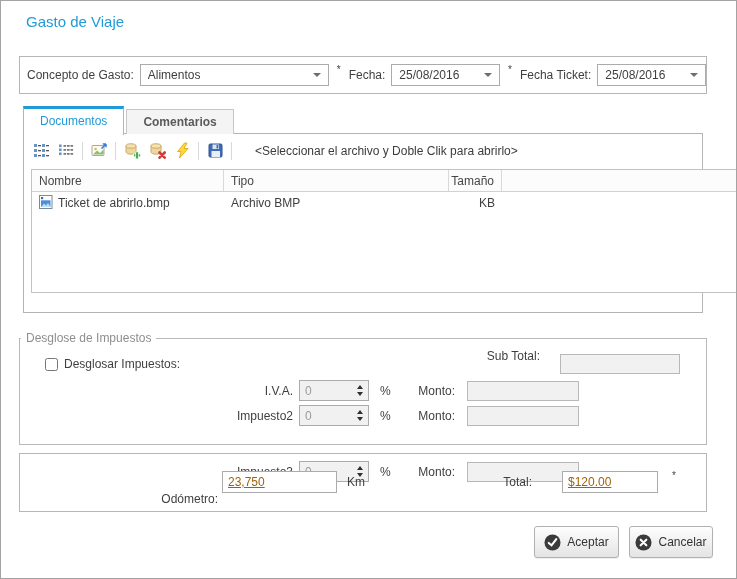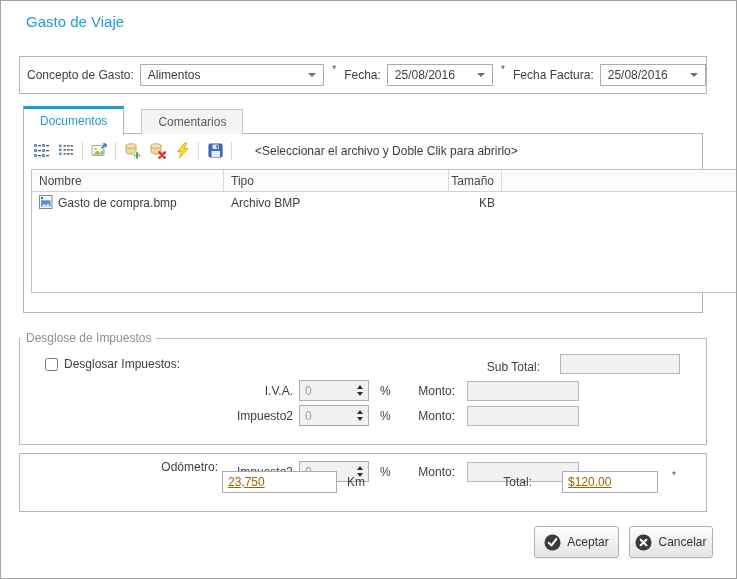--- a/index.html
+++ b/index.html
@@ -33,21 +33,21 @@
   .tab {
     padding:0 16px; display:flex; align-items:center; cursor:default; white-space:nowrap;
   }
   .tab.active {
     height:29px; background:#fff; color:#209BD8;
     border-top:3px solid #209BD8; border-left:1px solid #B4B4B4; border-right:1px solid #B4B4B4;
     margin-bottom:-1px; padding-bottom:2px;
   }
   .tab.inactive {
     height:25px; background:#F4F4F4; color:#5A5A5A;
-    border:1px solid #C6C6C6; border-bottom:none; margin-left:17px;
+    border:1px solid #C6C6C6; border-bottom:none; margin-left:2px;font-weight:bold;
   }
 
   
   .panel {
     position:absolute; left:22px; top:132px; width:680px; height:180px;
     border:1px solid #B4B4B4; background:#fff;
   }
   .toolbar { display:flex; align-items:center; height:33px; padding:0 8px; gap:7px; }
   .tb-icon { width:18px; height:18px; display:flex; align-items:center; justify-content:center; }
   .tb-sep { width:1px; height:18px; background:#D8D8D8; }
@@ -68,21 +68,21 @@
 
   
   fieldset.tax-group {
     position:absolute; left:18px; top:330px; width:688px; height:114px;
     border:1px solid #B9B9B9;
   }
   fieldset.tax-group legend { margin-left:1px; padding:0 5px; color:#8E8E8E; }
   .tax-inner { position:relative; width:100%; height:100%; }
   .chk-row { position:absolute; left:25px; top:12px; display:flex; align-items:center; gap:6px; }
   .chk-row input { width:13px; height:13px; }
-  .subtotal-label { position:absolute; left:420px; top:15px; width:100px; text-align:right; }
+  .subtotal-label { position:absolute; left:420px; top:4px; width:100px; text-align:right; }
   .subtotal-input { position:absolute; left:540px; top:9px; width:120px; }
   .tax-row { position:absolute; left:13px; width:100%; height:21px; }
   .tax-row.r0 { top:35px; } .tax-row.r1 { top:60px; } .tax-row.r2 { top:85px;margin-top:31px; }
   .tax-label { position:absolute; left:118px; width:142px; text-align:right; top:4px; }
   .pct { position:absolute; left:347px; top:4px; }
   .monto-label { position:absolute; left:380px; width:42px; text-align:right; top:4px; }
   .monto-input { position:absolute; left:434px; top:1px; width:112px; }
 
   .dis-input {
     height:20px; background:#F1F1F1; border:1px solid #B8B8B8; color:#9B9B9B;
@@ -92,21 +92,21 @@
     position:absolute; left:266px; top:0; width:70px; height:21px;
     background:#F1F1F1; border:1px solid #ABABAB; display:flex; align-items:stretch;
   }
   .spin-val { flex:1; display:flex; align-items:center; padding-left:5px; color:#9B9B9B; }
   .spin-btns { width:16px; display:flex; flex-direction:column; align-items:center; justify-content:center; gap:3px; }
   .tri-up { width:0; height:0; border-left:3.5px solid transparent; border-right:3.5px solid transparent; border-bottom:4.5px solid #2F2F2F; }
   .tri-down { width:0; height:0; border-left:3.5px solid transparent; border-right:3.5px solid transparent; border-top:4.5px solid #2F2F2F; }
 
   
   .footer-box { position:absolute; left:18px; top:452px; width:688px; height:59px; border:1px solid #B6B6B6; }
-  .odo-label { position:absolute; left:98px; top:6px; width:100px; text-align:right; }
+  .odo-label { position:absolute; left:98px; top:38px; width:100px; text-align:right; }
   .odo-input { position:absolute; left:202px; top:17px; width:115px; }
   .odo-unit { position:absolute; left:327px; top:21px; }
   .total-label { position:absolute; left:456px; top:21px; width:56px; text-align:right; }
   .total-input { position:absolute; left:542px; top:17px; width:96px; }
   .total-req { position:absolute; left:652px; top:16px; font-size:10px; color:#444; }
   .text-input {
     height:22px; background:#fff; border:1px solid #ABABAB; color:#a16207;
     font-family:"Liberation Sans",sans-serif; font-size:12px; padding:0 5px;text-decoration:underline;
   }
 
@@ -132,21 +132,21 @@
       <span>Alimentos</span>
       <span class="arrow-down"></span>
     </div>
     <span class="req">*</span>
     <span class="lbl">Fecha:</span>
     <div class="combo" style="width:113px;">
       <span>25/08/2016</span>
       <span class="arrow-down"></span>
     </div>
     <span class="req">*</span>
-    <span class="lbl">Fecha Factura:</span>
+    <span class="lbl">Fecha Ticket:</span>
     <div class="combo" style="width:113px;">
       <span>25/08/2016</span>
       <span class="arrow-down"></span>
     </div>
   </div>
 
   <div class="tabs">
     <div class="tab active">Documentos</div>
     <div class="tab inactive">Comentarios</div>
   </div>
@@ -246,21 +246,21 @@
       <div class="grid-row">
         <div class="gr-cell c-nombre">
           <span class="file-icon">
             <svg width="14" height="14" viewBox="0 0 14 14">
               <rect x="0.5" y="0.5" width="12.5" height="13" fill="#fff" stroke="#7A8A99"></rect>
               <rect x="2" y="2" width="2.2" height="2.2" fill="#3E6DB5"></rect>
               <rect x="2" y="5.3" width="9.5" height="6.7" fill="#4D8FD6"></rect>
               <path d="M2 12 L5 8.5 L7 10.5 L9 8 L11.5 12 Z" fill="#BDE0F7"></path>
             </svg>
           </span>
-          <span>Gasto de compra.bmp</span>
+          <span>Ticket de abrirlo.bmp</span>
         </div>
         <div class="gr-cell c-tipo">Archivo BMP</div>
         <div class="gr-cell c-tam">KB</div>
         <div class="gr-cell c-rest"></div>
       </div>
     </div>
   </div>
 
   <fieldset class="tax-group">
     <legend>Desglose de Impuestos</legend>

